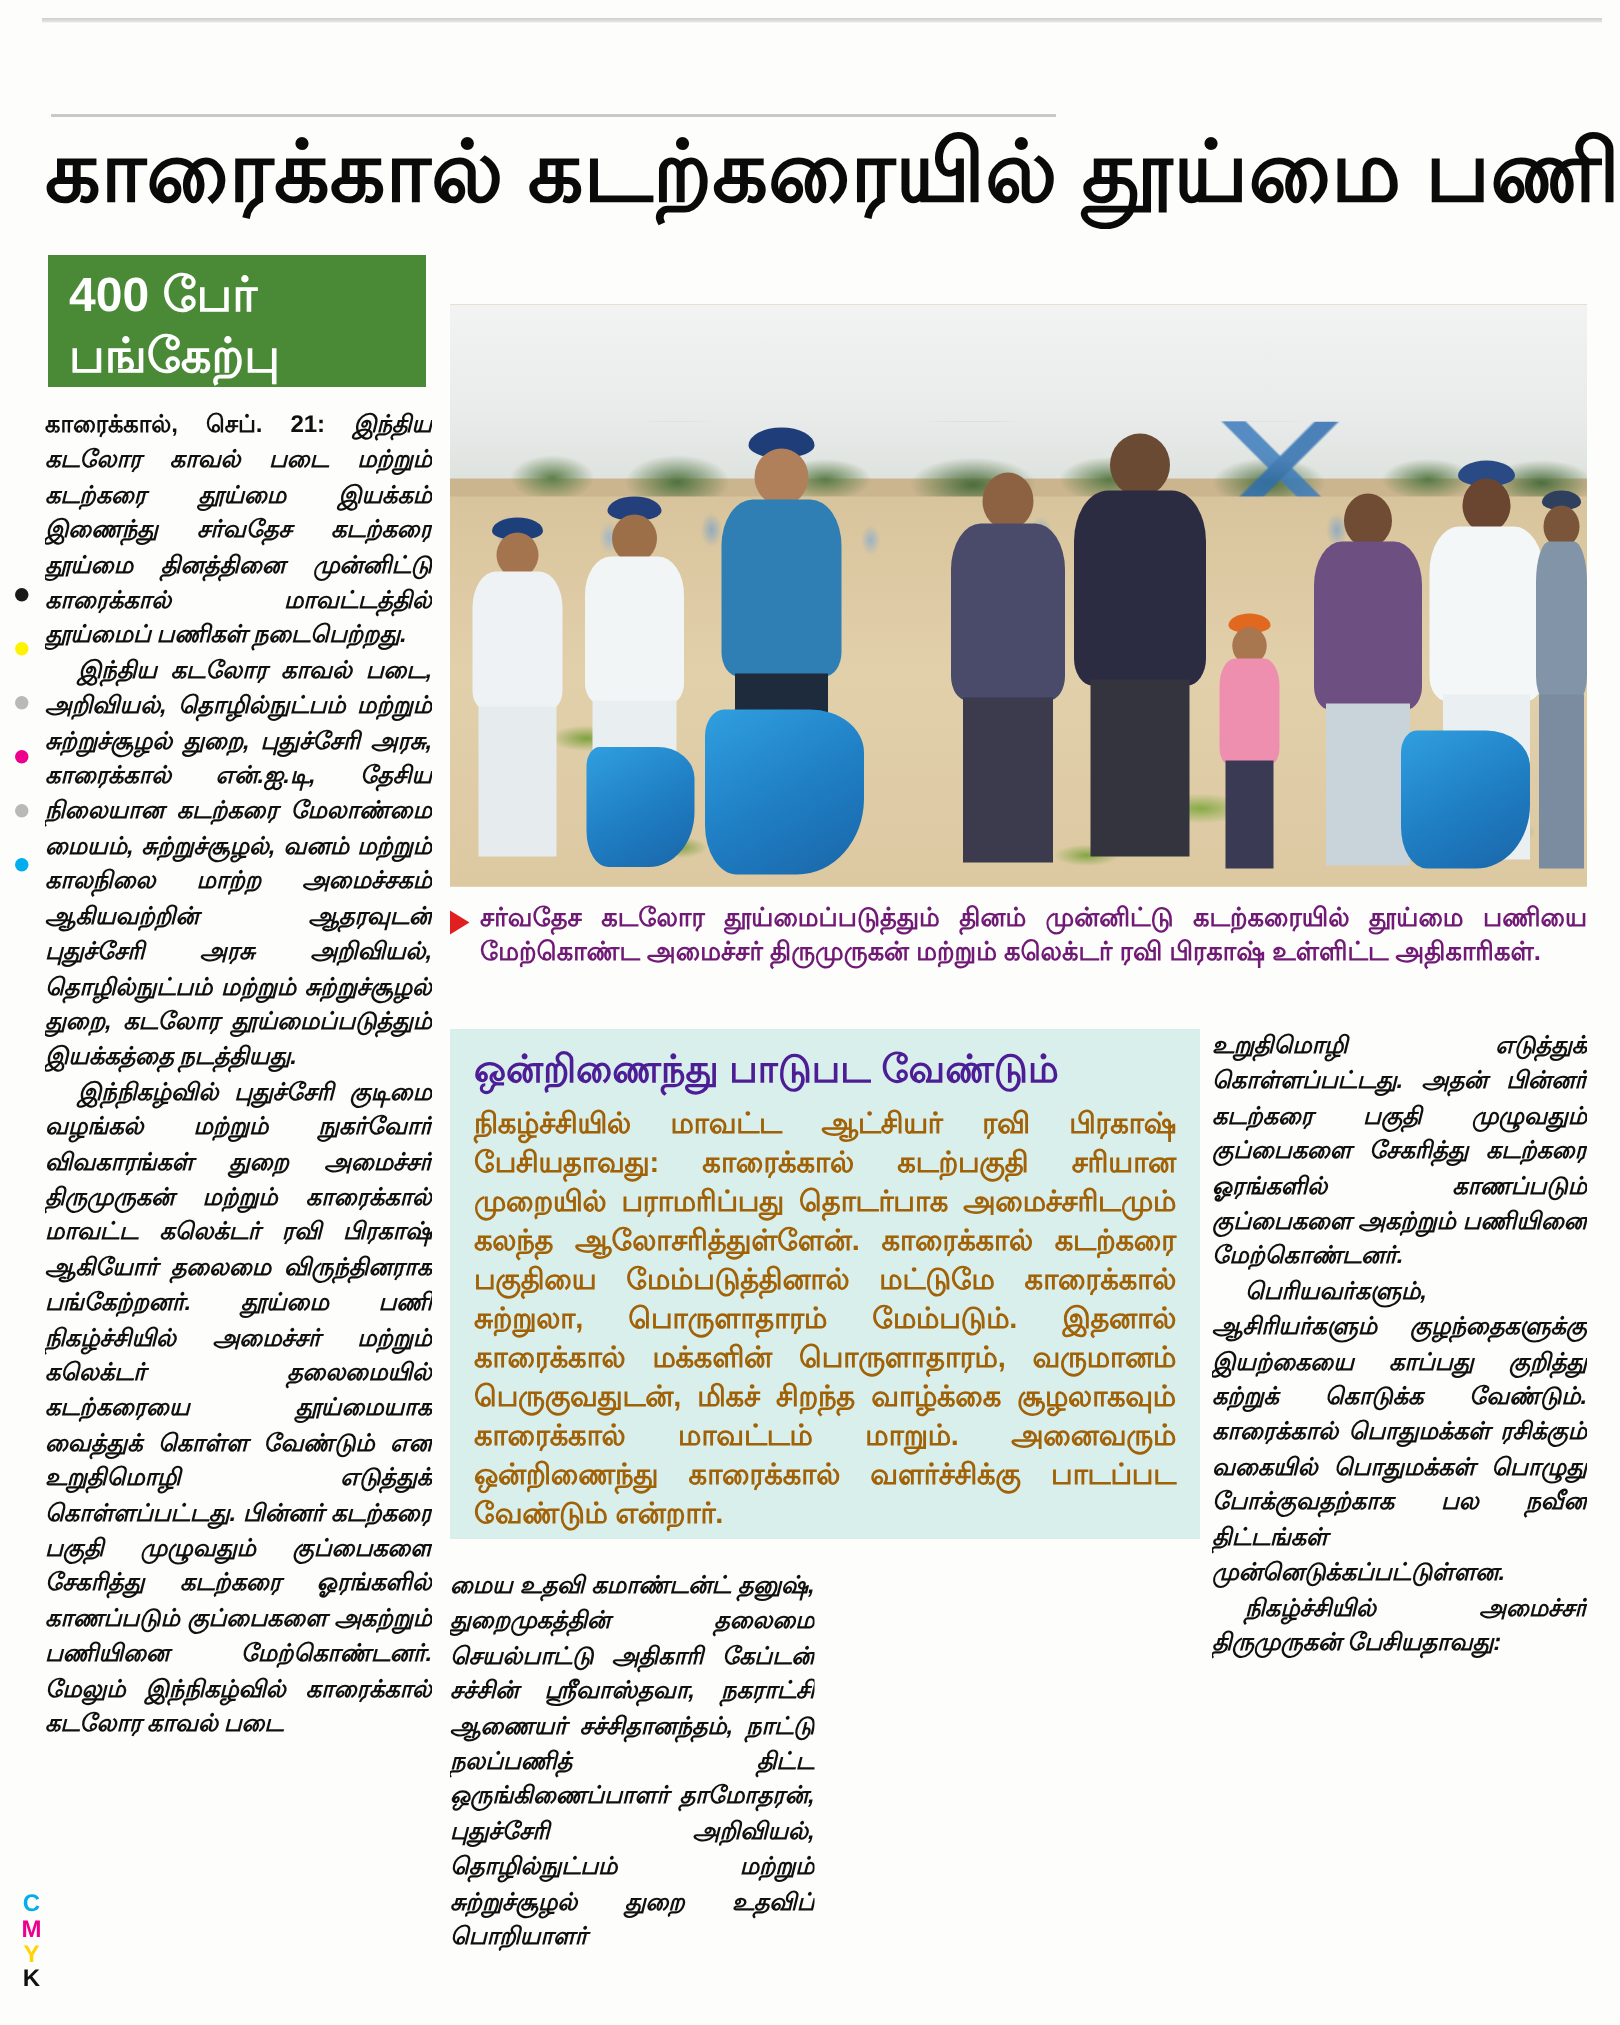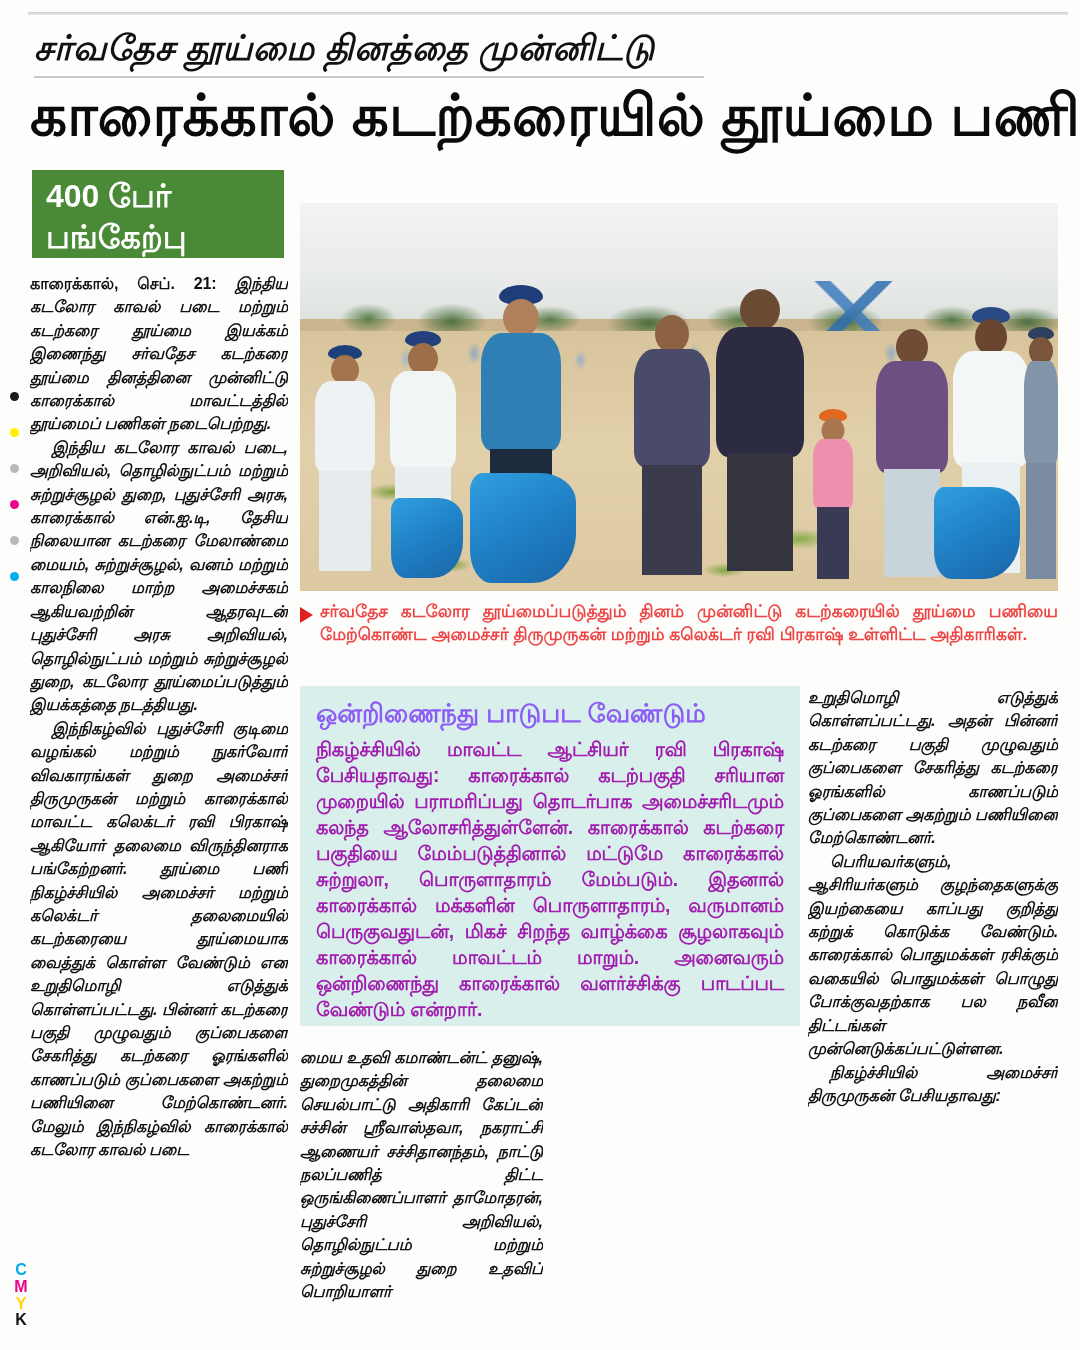--- a/index.html
+++ b/index.html
@@ -185,48 +185,48 @@
     width: 0; height: 0;
     border-left: 13px solid #e02020;
     border-top: 8px solid transparent;
     border-bottom: 8px solid transparent;
   }
   .caption {
     margin-left: 20px;
     font-size: 17.2px;
     font-weight: 700;
     line-height: 1.34;
-    color: #ef4444;
+    color: #701a75;
     text-align: justify;
   }
 
   
   .teal-box {
     position: absolute;
     left: 300px; top: 686px;
     width: 500px; height: 340px;
     background: #d9efec;
     box-sizing: border-box;
     padding: 12px 16px 10px 16px;
     overflow: hidden;
   }
   .teal-head {
     font-size: 25.5px;
     font-weight: 800;
-    color: #8b5cf6;
+    color: #4c1d95;
     line-height: 1.2;
     margin-bottom: 7px;
     white-space: nowrap;
   }
   .teal-body {
     font-size: 19.4px;
     font-weight: 700;
     line-height: 1.34;
     text-align: justify;
-    color: #a21caf;
+    color: #a16207;
     letter-spacing: -0.2px;
   }
   .teal-body p { margin: 0; }
 
   
   .col-right {
     position: absolute;
     left: 808px; top: 686px;
     width: 250px;
     height: 648px;
@@ -299,21 +299,20 @@
     font-family: "Liberation Sans", sans-serif;
   }
 </style>
 </head>
 <body>
 
 <div class="page">
 
   <div class="top-rule"></div>
 
-  <div class="kicker">சர்வதேச தூய்மை தினத்தை முன்னிட்டு</div>
   <div class="kicker-rule"></div>
 
   <div class="headline">காரைக்கால் கடற்கரையில் தூய்மை பணிகள்</div>
 
   <div class="badge">
     <div class="badge-line">400 பேர்</div>
     <div class="badge-line">பங்கேற்பு</div>
   </div>
 
   <div class="col-left">

